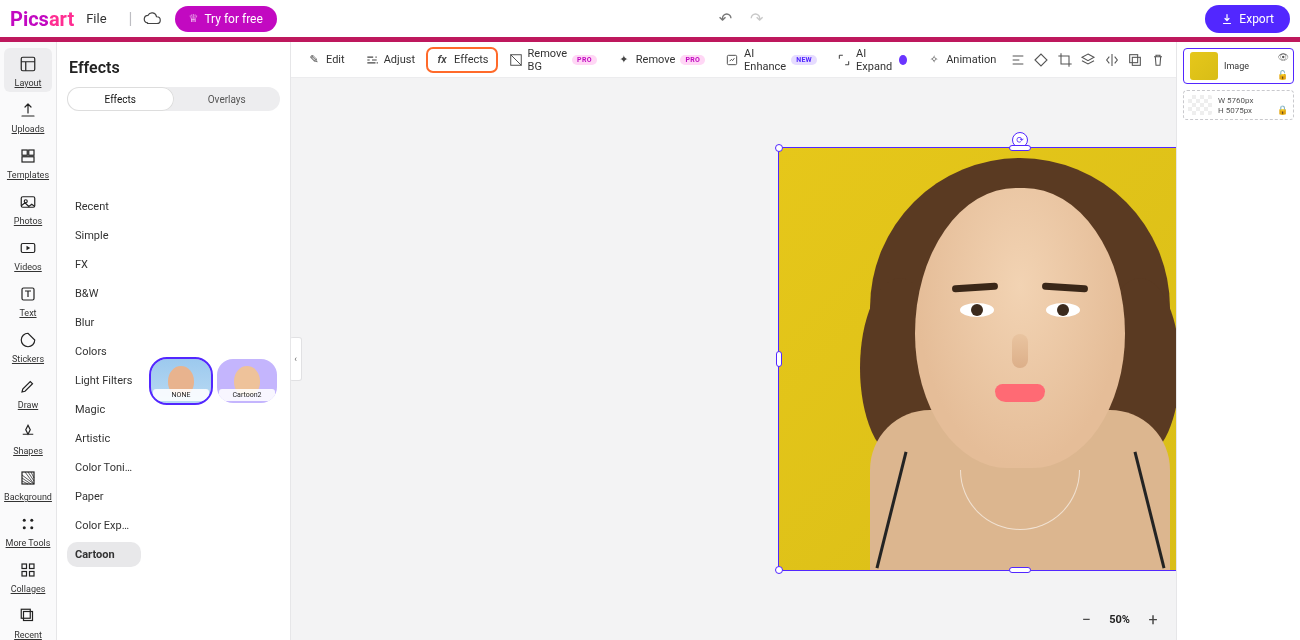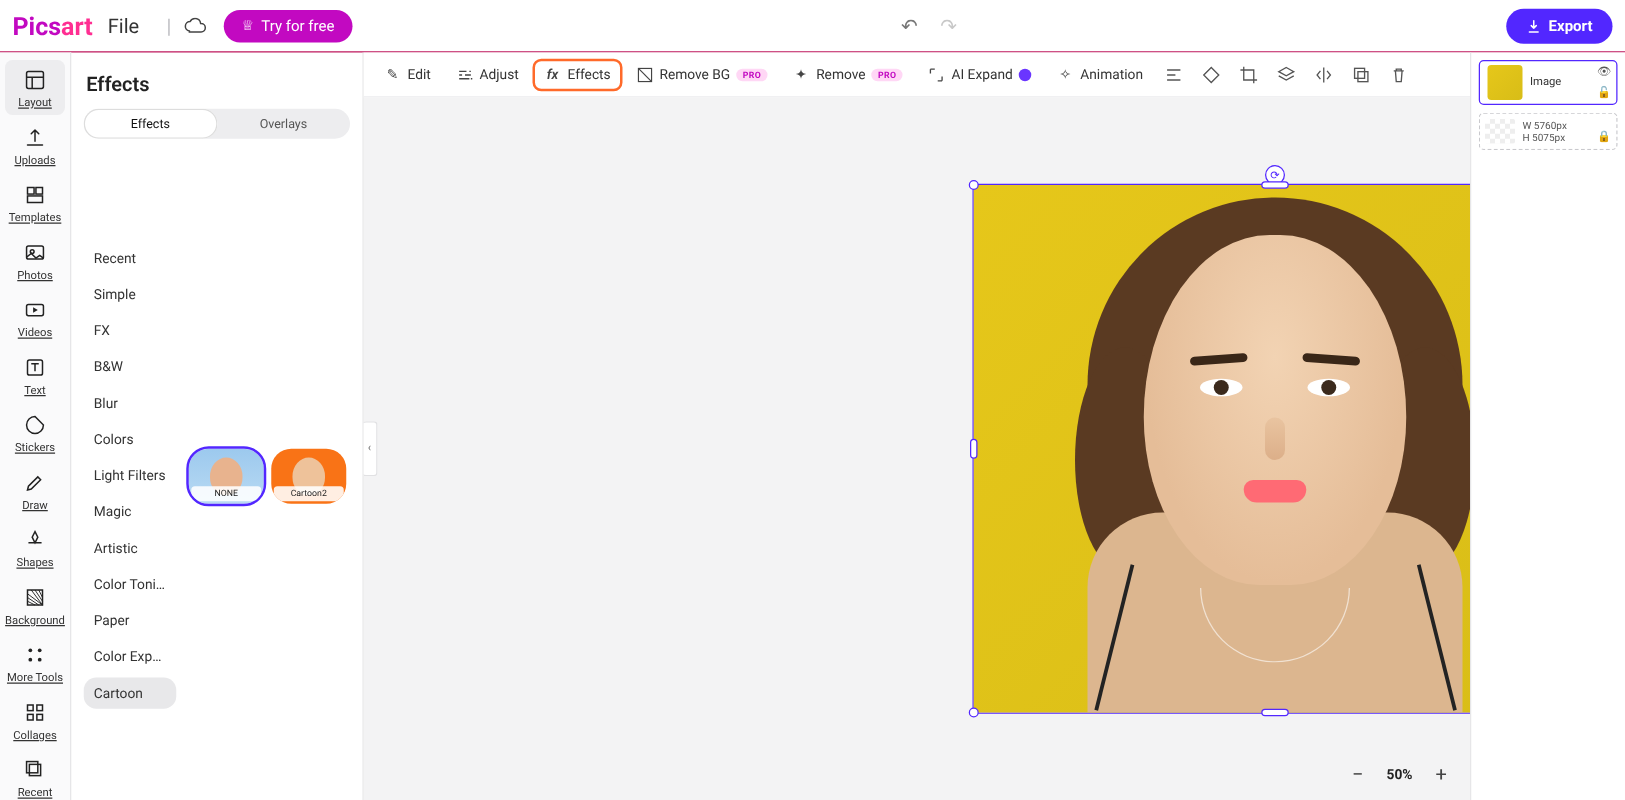--- a/index.html
+++ b/index.html
@@ -1,30 +1,30 @@
 <!DOCTYPE html>
 <html><head>
 <meta charset="utf-8">
 <style>
 * { margin: 0; padding: 0; box-sizing: border-box; font-family: -apple-system, BlinkMacSystemFont, "Segoe UI", Roboto, sans-serif; }
 body { width: 1300px; height: 640px; overflow: hidden; background: #fff; display: flex; flex-direction: column; }
 
 
-.topbar { height: 42px; display: flex; align-items: center; padding: 0 10px; border-bottom: 1px solid #be185d; }
+.topbar { height: 42px; display: flex; align-items: center; padding: 0 10px; border-bottom: 5px solid #be185d; }
 .brand { font-weight: 700; font-size: 20px; margin-right: 12px; }
 .brand span.p1 { color: #c209c1; }
 .brand span.p2 { color: #ff2e92; }
 .topbar .sep { color: #bdbdc2; margin: 0 10px; }
-.topbar .file { font-size: 16px; color: #333; margin-right: 12px; cursor: pointer; }
+.topbar .file { font-size: 13px; color: #333; margin-right: 12px; cursor: pointer; }
 .topbar .cloud { color: #444; font-size: 14px; margin-right: 14px; cursor: pointer; }
 .tryfree { background: #c209c1; color: #fff; font-size: 12px; border: none; border-radius: 16px; padding: 6px 14px; display: flex; align-items: center; gap: 6px; cursor: pointer; }
 .tryfree .crown { font-size: 11px; }
 .topbar-center { flex: 1; display: flex; justify-content: center; gap: 18px; color: #777; }
 .topbar-center span { cursor: pointer; font-size: 16px; }
-.export { background: #5227ff; color: #fff; border: none; border-radius: 16px; font-size: 12px; padding: 7px 16px; display: flex; align-items: center; gap: 6px; cursor: pointer; font-weight: bold; }
+.export { background: #5227ff; color: #fff; border: none; border-radius: 16px; font-size: 12px; padding: 7px 16px; display: flex; align-items: center; gap: 6px; cursor: pointer; }
 
 
 .mainrow { flex: 1; display: flex; min-height: 0; }
 
 
 .vnav { width: 57px; border-right: 1px solid #e6e6e8; display: flex; flex-direction: column; align-items: center; padding-top: 6px; gap: 2px; overflow: hidden; background: #fafafb; }
 .vnav .item { width: 48px; display: flex; flex-direction: column; align-items: center; padding: 6px 0 4px; border-radius: 6px; cursor: pointer; }
 .vnav .item.active { background: #ededef; }
 .vnav .icon { width: 20px; height: 20px; display: flex; align-items: center; justify-content: center; color: #222; }
 .vnav .lbl { font-size: 9px; color: #333; margin-top: 4px; text-decoration: underline; }
@@ -32,31 +32,31 @@
 
 .sidepanel { width: 234px; border-right: 1px solid #e6e6e8; display: flex; flex-direction: column; padding: 12px 10px 0; }
 .sidepanel h2 { font-size: 16px; font-weight: 600; color: #222; margin: 4px 2px 10px; }
 .segctl { background: #ededef; border-radius: 16px; height: 24px; display: flex; position: relative; margin-bottom: 10px; }
 .segctl .seg { flex: 1; display: flex; align-items: center; justify-content: center; font-size: 10px; color: #555; cursor: pointer; border-radius: 16px; }
 .segctl .seg.active { background: #fff; color: #111; box-shadow: 0 0 0 1px #ddd inset; }
 
 .sidecontent { flex: 1; display: flex; gap: 10px; min-height: 0; align-items: center; }
 .catlist { width: 74px; display: flex; flex-direction: column; gap: 4px; }
 .catlist .cat { font-size: 11px; color: #333; padding: 6px 8px; border-radius: 10px; cursor: pointer; white-space: nowrap; overflow: hidden; text-overflow: ellipsis; }
-.catlist .cat.active { background: #e8e8ea; font-weight: 400; }
+.catlist .cat.active { background: #e8e8ea; font-weight: 700; }
 
 .thumbs { flex: 1; display: flex; flex-wrap: wrap; gap: 6px; align-content: flex-start; }
 .thumb { width: 60px; height: 44px; border-radius: 16px; position: relative; cursor: pointer; overflow: hidden; }
 .thumb.selected { outline: 2px solid #5227ff; outline-offset: 0; }
 .thumb .thlabel { position: absolute; left: 2px; right: 2px; bottom: 2px; background: rgba(255,255,255,0.88); font-size: 7px; text-align: center; padding: 2px 0; border-radius: 3px; color: #222; }
 .thumb .face { position: absolute; inset: 0; display: flex; align-items: center; justify-content: center; }
 .thumb .face .head { width: 26px; height: 30px; border-radius: 50% 50% 46% 46%; background: #e8b38e; position: relative; }
 .thumb.t0 { background: linear-gradient(#9cc9ee,#b9daf3); }
 .thumb.t1 { background: #f2a9b6; }
-.thumb.t2 { background: #f97316; }
+.thumb.t2 { background: #c4b5fd; }
 .thumb.t2 .head { background: #eec29a; }
 
 
 .canvaswrap { flex: 1; display: flex; flex-direction: column; min-width: 0; }
 
 
 .ctxbar { height: 36px; border-bottom: 1px solid #ececee; display: flex; align-items: center; padding: 0 8px; gap: 4px; background: #fff; }
 .ctxbtn { display: flex; align-items: center; gap: 5px; padding: 5px 8px; font-size: 11px; color: #333; border-radius: 6px; cursor: pointer; }
 .ctxbtn.active { outline: 2px solid #ff6a2a; outline-offset: -1px; background: #fff; }
 .ctxbtn .cicon { width: 14px; height: 14px; display: inline-flex; align-items: center; justify-content: center; color: #444; }
@@ -345,20 +345,30 @@
           <span class="badge pro">PRO</span>
         </div>
       <div class="ctxbtn">
           <span class="cicon">✦</span>
           <span>Remove</span>
           <span class="badge pro">PRO</span>
         </div>
       <div class="ctxbtn">
           <span class="cicon">
             <svg width="14" height="14" viewBox="0 0 24 24">
+              <rect x="4" y="4" width="16" height="16" rx="2" stroke="#444" stroke-width="1.6" fill="none"></rect>
+              <path d="M8 14l3-3 2 2 3-4" stroke="#444" stroke-width="1.6" fill="none"></path>
+            </svg>
+          </span>
+          <span>AI Enhance</span>
+          <span class="badge new">NEW</span>
+        </div>
+      <div class="ctxbtn">
+          <span class="cicon">
+            <svg width="14" height="14" viewBox="0 0 24 24">
               <path d="M4 4h6M4 4v6M20 20h-6M20 20v-6" stroke="#444" stroke-width="1.8" fill="none"></path>
             </svg>
           </span>
           <span>AI Expand</span>
           <span class="badge dot"></span>
         </div>
       <div class="ctxbtn">
           <span class="cicon">✧</span>
           <span>Animation</span>
         </div>

